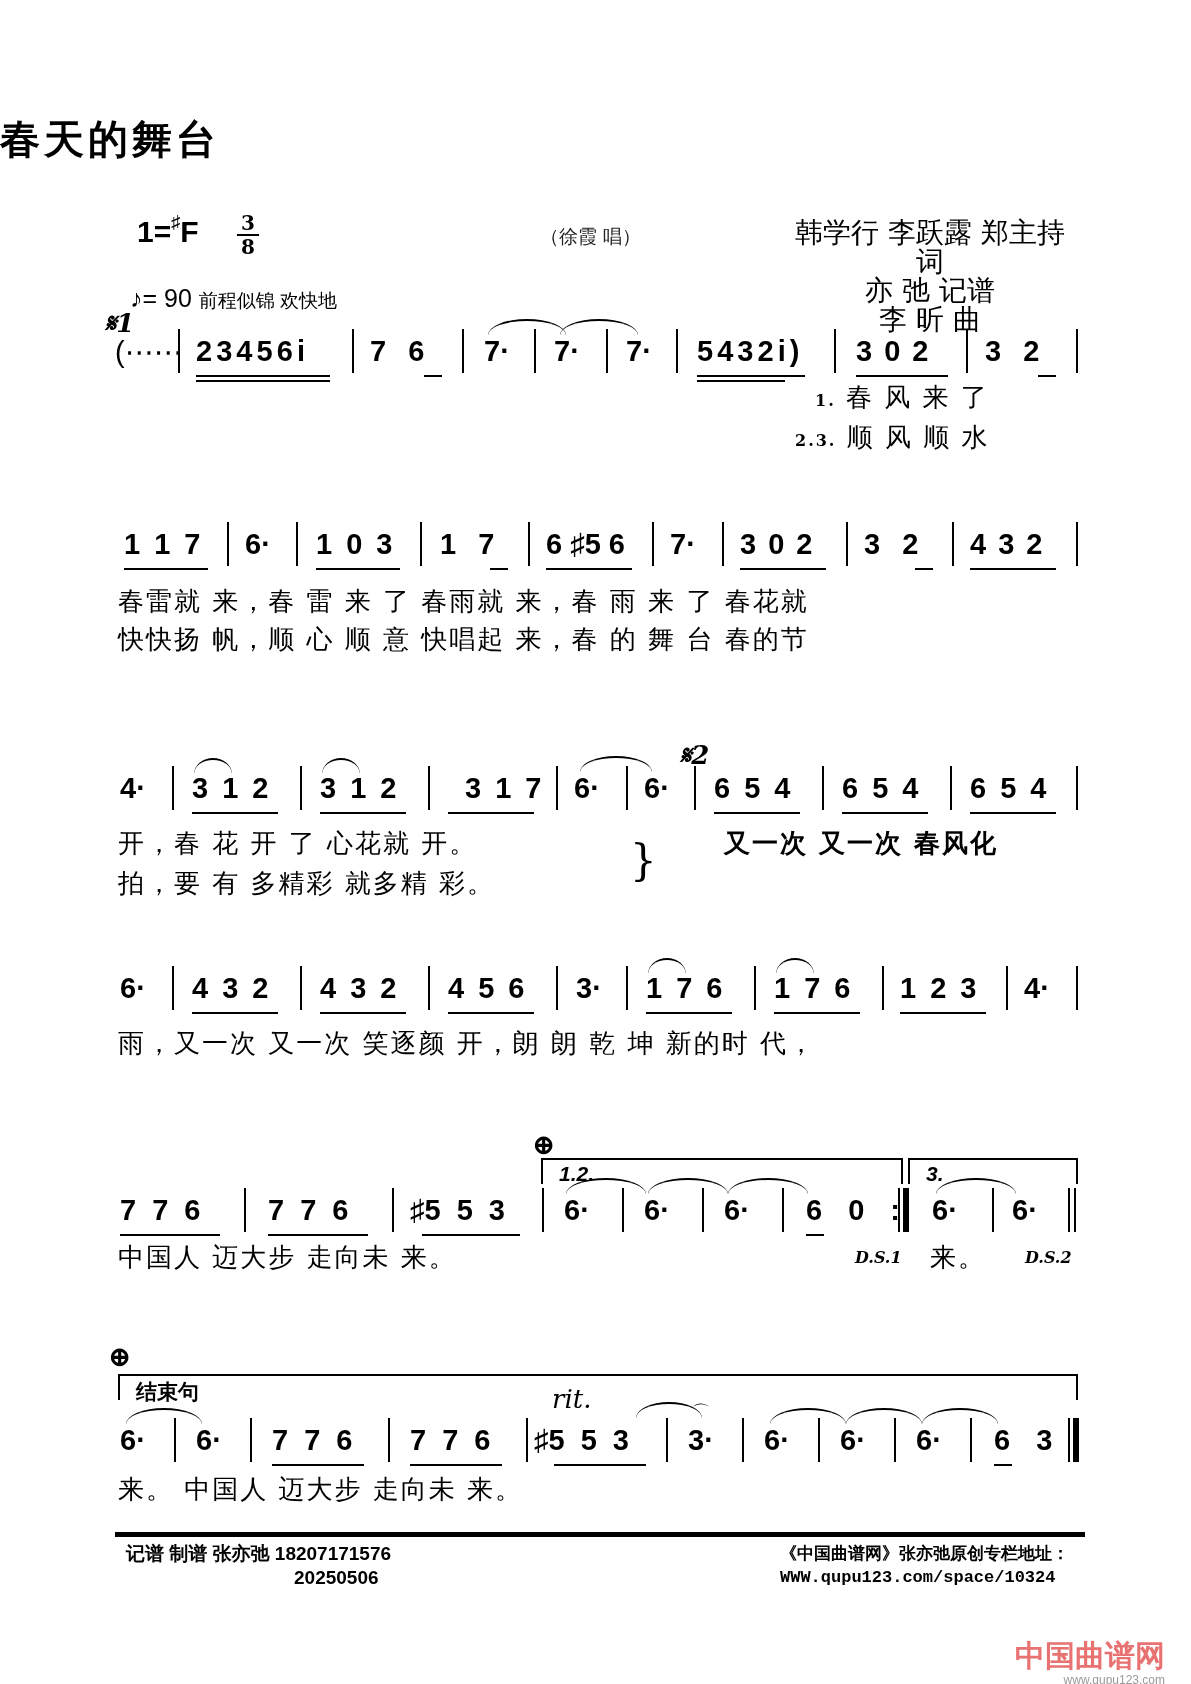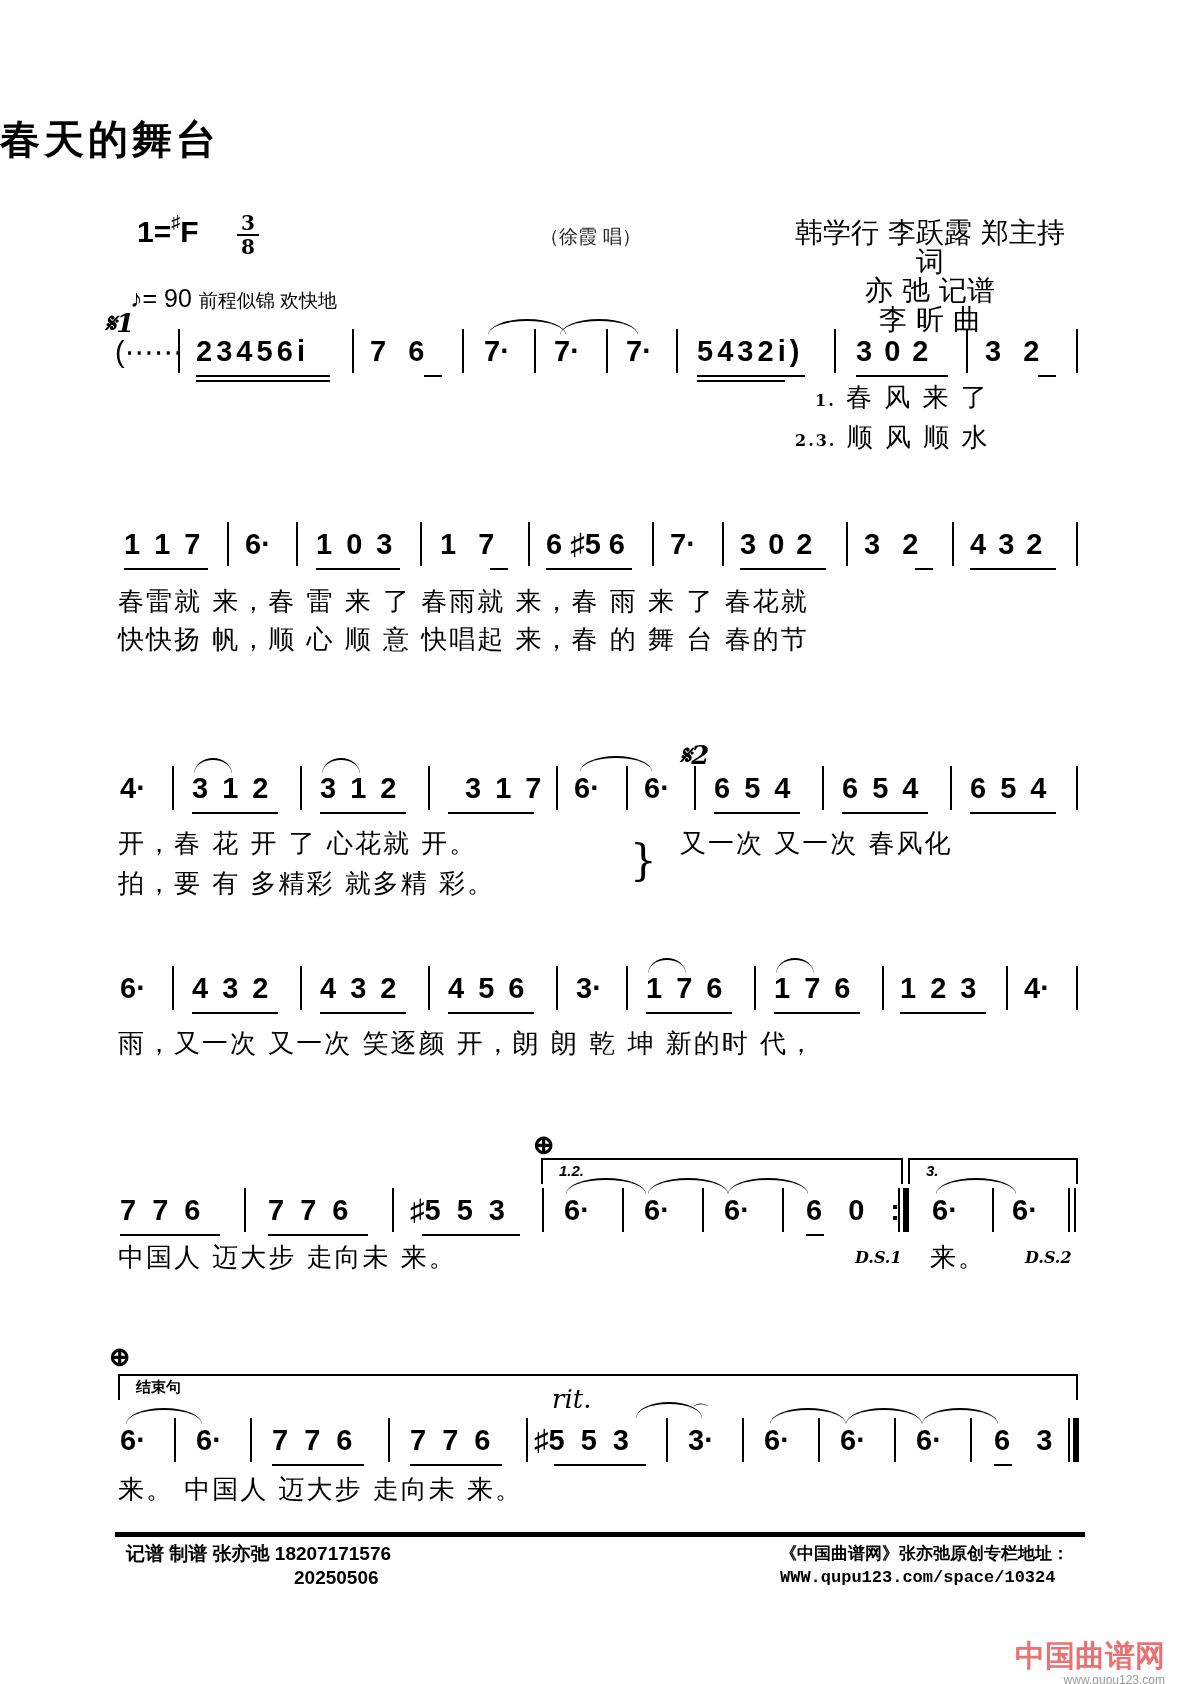--- a/index.html
+++ b/index.html
@@ -17,21 +17,21 @@
   .row{position:absolute;left:0;width:1191px;height:60px;}
   .notes{position:absolute;font-family:"Liberation Sans",sans-serif;font-weight:bold;font-size:29px;white-space:nowrap;}
   .bar{position:absolute;width:2px;height:44px;background:#000;}
   .ul{position:absolute;height:2px;background:#000;}
   .slur{position:absolute;border-top:2px solid #000;border-radius:50% 50% 0 0/100% 100% 0 0;height:14px;}
   .lyr{position:absolute;font-size:26px;white-space:nowrap;letter-spacing:2px;font-family:"DejaVu Serif",serif;}
   .vnum{font-size:16px;font-weight:bold;}
   .segno{position:absolute;font-size:26px;font-style:italic;font-weight:bold;font-family:"DejaVu Serif",serif;}
   .coda{position:absolute;font-size:28px;font-weight:bold;}
   .volta{position:absolute;border-top:2px solid #000;border-left:2px solid #000;border-right:2px solid #000;height:24px;}
-  .volta span{position:absolute;left:16px;top:2px;font-size:15px;font-style:italic;font-weight:bold;font-family:"Liberation Sans",sans-serif;}
+  .volta span{position:absolute;left:16px;top:2px;font-size:21px;font-style:italic;font-weight:bold;font-family:"Liberation Sans",sans-serif;}
   .ds{position:absolute;font-size:16px;font-style:italic;font-weight:bold;font-family:"DejaVu Serif",serif;}
   .rit{position:absolute;font-size:26px;font-style:italic;font-family:"DejaVu Serif",serif;}
   .footer-line{left:115px;width:970px;top:1532px;height:5px;background:#000;}
   .footer-left{left:126px;top:1542px;font-family:"Liberation Sans",sans-serif;font-weight:bold;font-size:19px;line-height:24px;}
   .footer-right{left:780px;top:1542px;font-family:"Liberation Sans",sans-serif;font-weight:bold;font-size:17px;line-height:24px;}
   .footer-right .url{font-family:"Liberation Mono",monospace;}
   .watermark{left:1015px;top:1636px;color:#e55a5a;font-size:30px;font-weight:bold;font-family:"DejaVu Serif",serif;opacity:.85;}
   .watermark small{display:block;font-size:12px;color:#888;font-family:"Liberation Sans",sans-serif;font-weight:normal;text-align:right;margin-top:-4px;}
 </style>
 </head>
@@ -146,21 +146,21 @@
   <div class="notes" style="left:842px;top:0;word-spacing:6px;">6 5 4</div>
   <div class="ul" style="left:842px;width:86px;top:40px;"></div>
   <div class="bar" style="left:950px;top:-6px;"></div>
   <div class="notes" style="left:970px;top:0;word-spacing:6px;">6 5 4</div>
   <div class="ul" style="left:970px;width:86px;top:40px;"></div>
   <div class="bar" style="left:1076px;top:-6px;"></div>
 </div>
 <div class="lyr" style="left:118px;top:826px;">开，春  花  开  了 心花就 开。</div>
 <div class="lyr" style="left:118px;top:866px;">拍，要  有  多精彩 就多精 彩。</div>
 <div class="lyr" style="left:630px;top:836px;font-size:42px;">}</div>
-<div class="lyr" style="left:680px;top:826px;">又一次 又一次 春风化</div>
+<div class="lyr" style="left:724px;top:826px;font-weight:bold;">又一次 又一次 春风化</div>
 
 <div class="row" style="top:972px;">
   <div class="notes" style="left:120px;top:0;">6·</div>
   <div class="bar" style="left:172px;top:-6px;"></div>
   <div class="notes" style="left:192px;top:0;word-spacing:6px;">4 3 2</div>
   <div class="ul" style="left:192px;width:86px;top:40px;"></div>
   <div class="bar" style="left:300px;top:-6px;"></div>
   <div class="notes" style="left:320px;top:0;word-spacing:6px;">4 3 2</div>
   <div class="ul" style="left:320px;width:86px;top:40px;"></div>
   <div class="bar" style="left:428px;top:-6px;"></div>

